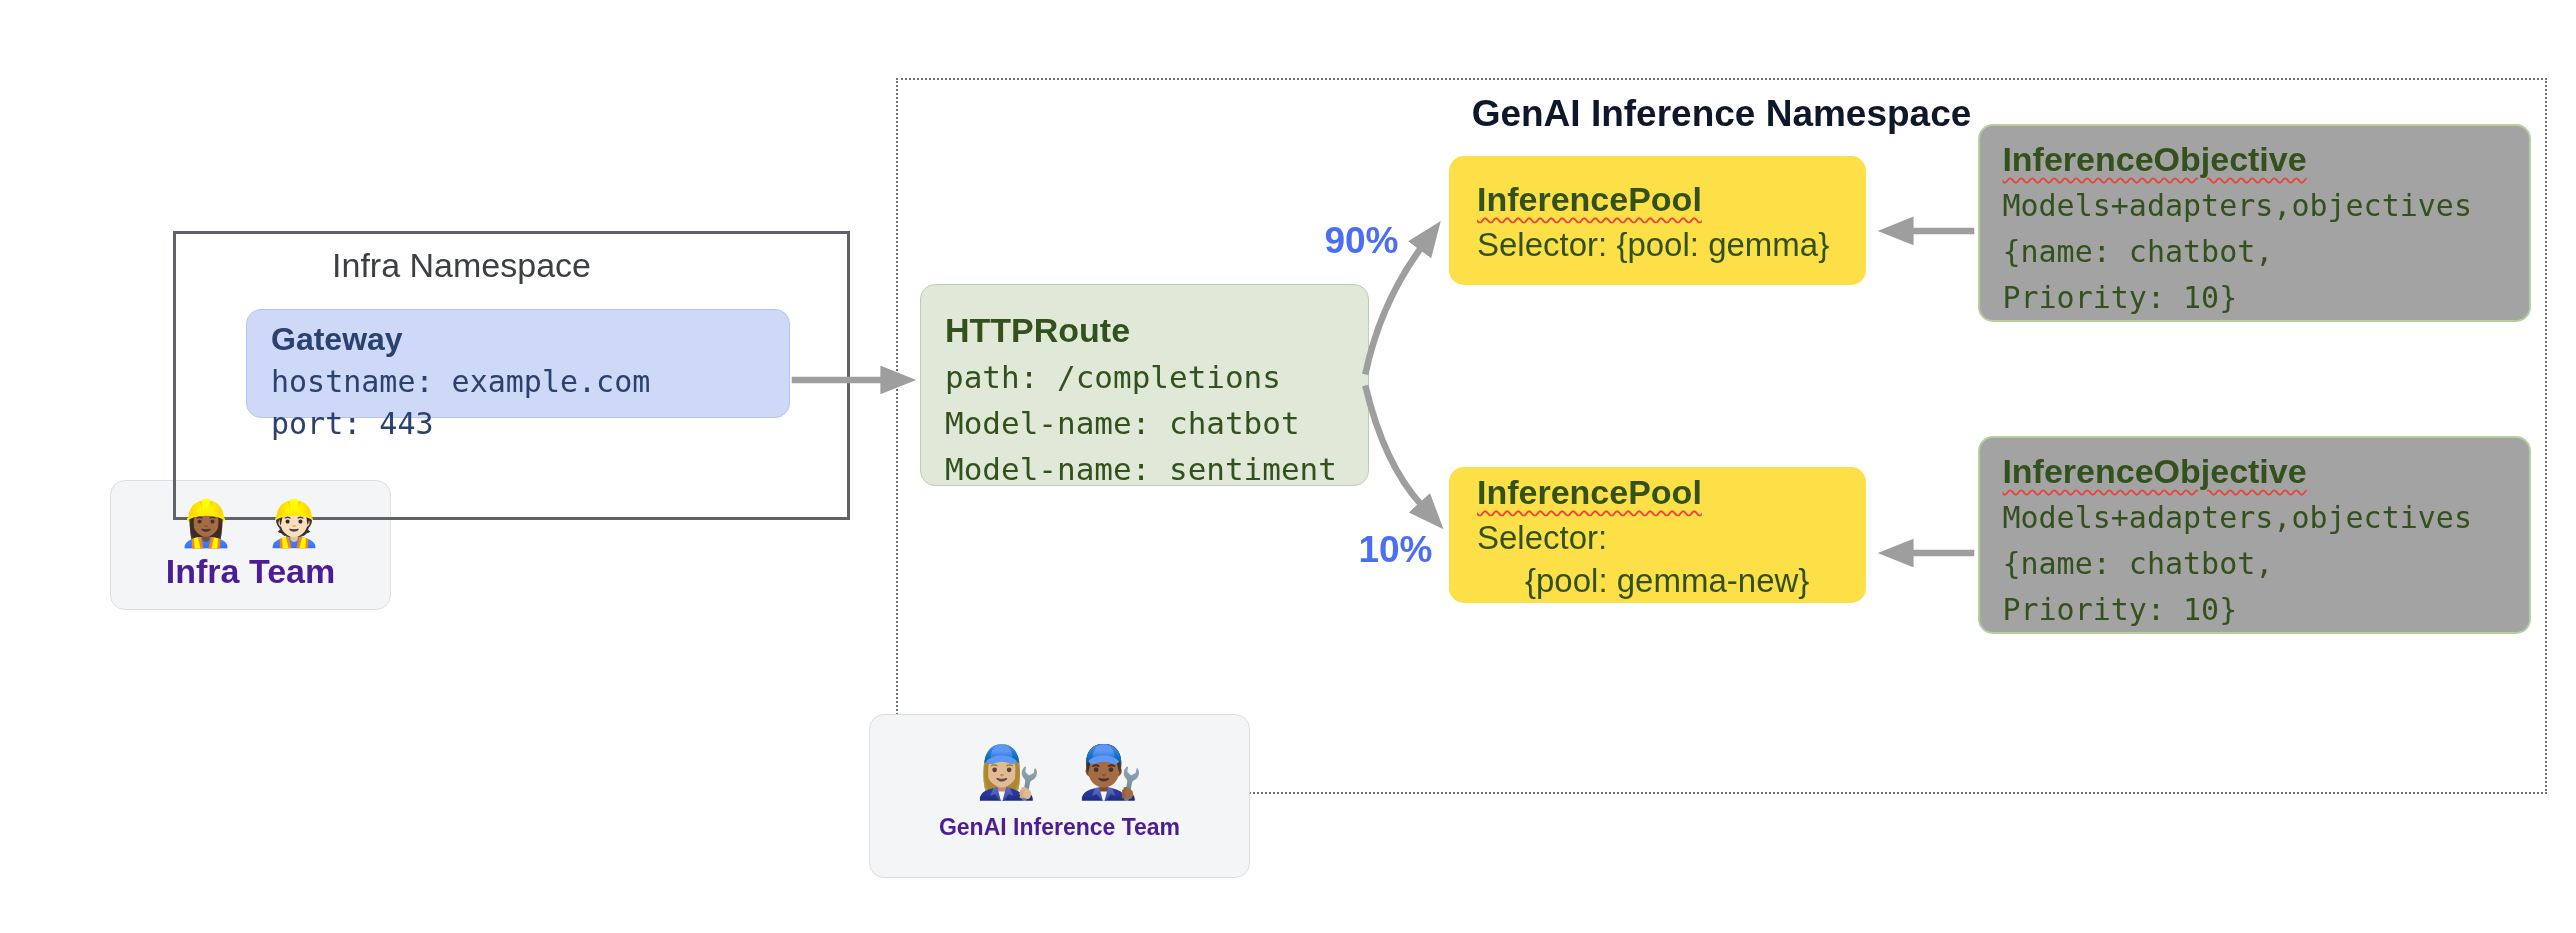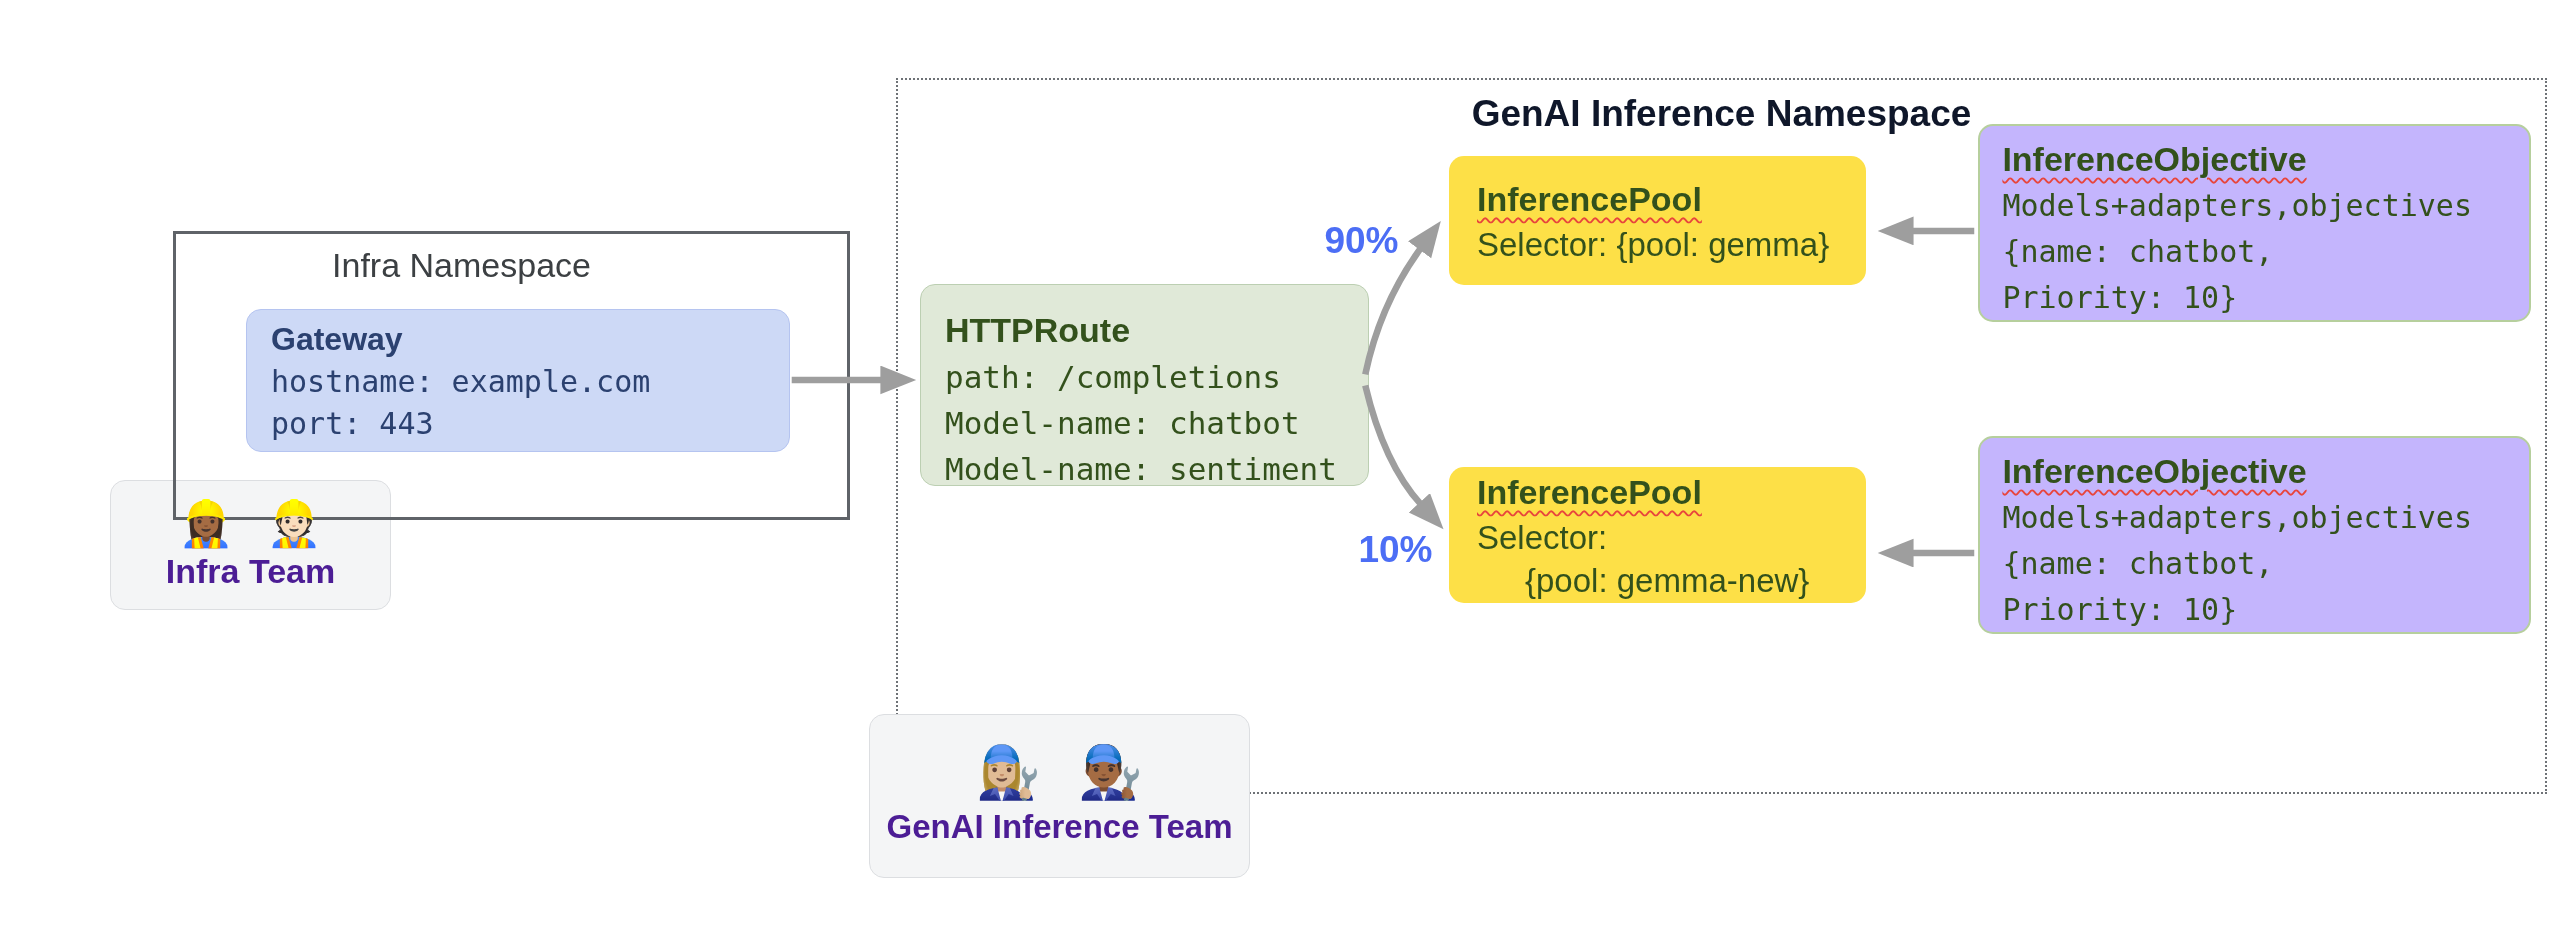--- a/index.html
+++ b/index.html
@@ -37,21 +37,21 @@
     text-align: center;
     font-size: 34px; font-weight: 500; color: #3c4043;
   }
 
   
   .node { border-radius: 15px; }
   .node .node-title { font-weight: bold; }
   .mono { font-family: "DejaVu Sans Mono", monospace; }
 
   .gateway {
-    left: 246px; top: 309px; width: 544px; height: 143px;
+    left: 246px; top: 309px; width: 544px; height: 109px;
     background: #cdd9f6; border: 1.9px solid #b5c4f0;
     padding: 7.5px 24px;
     color: #2b4170;
     z-index: 3;
   }
   .gateway .node-title { font-size: 32px; line-height: 43px; }
   .gateway .mono { font-size: 30px; line-height: 42px; }
 
   .httproute {
     left: 920px; top: 284px; width: 449px; height: 202px;
@@ -70,21 +70,21 @@
     padding: 0 28px;
     z-index: 3;
   }
   .pool .node-title { font-size: 34px; line-height: 47px; }
   .pool .sans-line { font-size: 33px; line-height: 43px; }
   .pool-top { left: 1449px; top: 156px; width: 417px; height: 129px; }
   .pool-bottom { left: 1449px; top: 467px; width: 417px; height: 136px; }
   .indent { padding-left: 48px; }
 
   .objective {
-    background: #c4b5fd; border: 2.8px solid #b6cf9d;
+    background: #a3a3a3; border: 2.8px solid #b6cf9d;
     color: #33511c;
     padding: 9.3px 22.4px;
     z-index: 3;
   }
   .objective .node-title { font-size: 34px; line-height: 48px; }
   .objective .mono { font-size: 30px; line-height: 46px; }
   .obj-top { left: 1978px; top: 124px; width: 553px; height: 198px; }
   .obj-bottom { left: 1978px; top: 436px; width: 553px; height: 198px; }
 
   .squiggle {
@@ -104,21 +104,21 @@
     width: 100%; height: 100%;
     display: flex; flex-direction: column; align-items: center; justify-content: center;
   }
   .team-emojis { display: flex; gap: 32px; }
   .team-label { font-weight: bold; color: #4c1d95; }
   .infra-team { left: 110px; top: 480px; width: 281px; height: 130px; }
   .infra-team .team-emojis { font-size: 45px; line-height: 52px; }
   .infra-team .team-label { font-size: 34px; line-height: 43px; }
   .genai-team { left: 869px; top: 714px; width: 381px; height: 164px; z-index: 2; }
   .genai-team .team-emojis { font-size: 52px; line-height: 61px; gap: 37px; }
-  .genai-team .team-label { font-size: 33px; line-height: 48px; }
+  .genai-team .team-label { font-size: 23px; line-height: 48px; }
 
   
   .pct {
     font-size: 37px; font-weight: bold; color: #4c6ef5;
     width: 93px; text-align: center; z-index: 4;
   }
   .pct-top { left: 1315px; top: 220px; }
   .pct-bottom { left: 1349px; top: 529px; }
 
   

